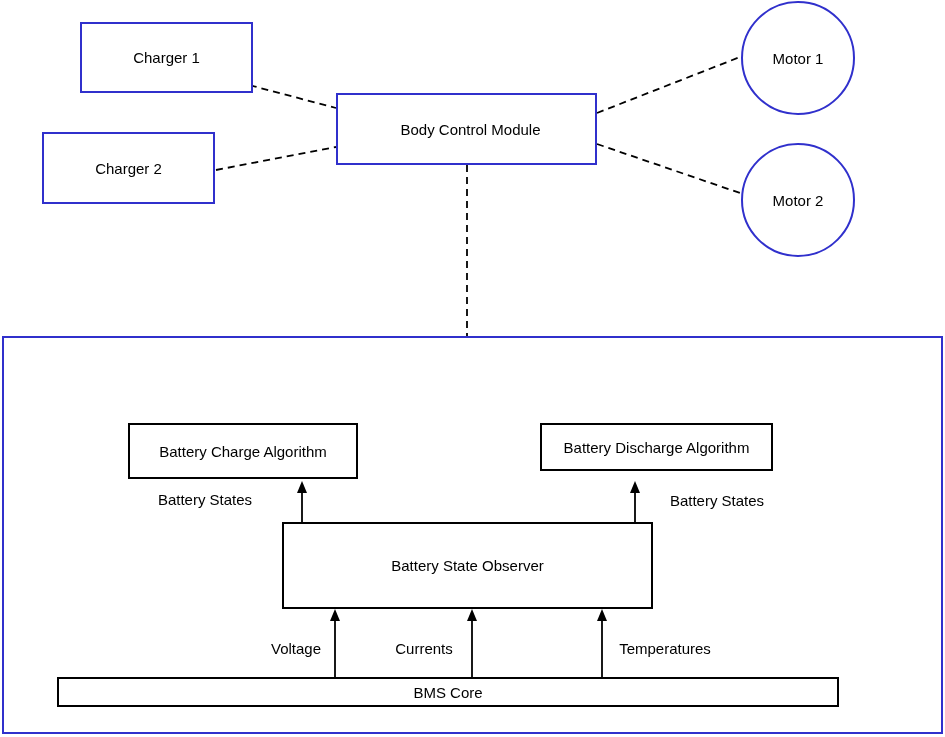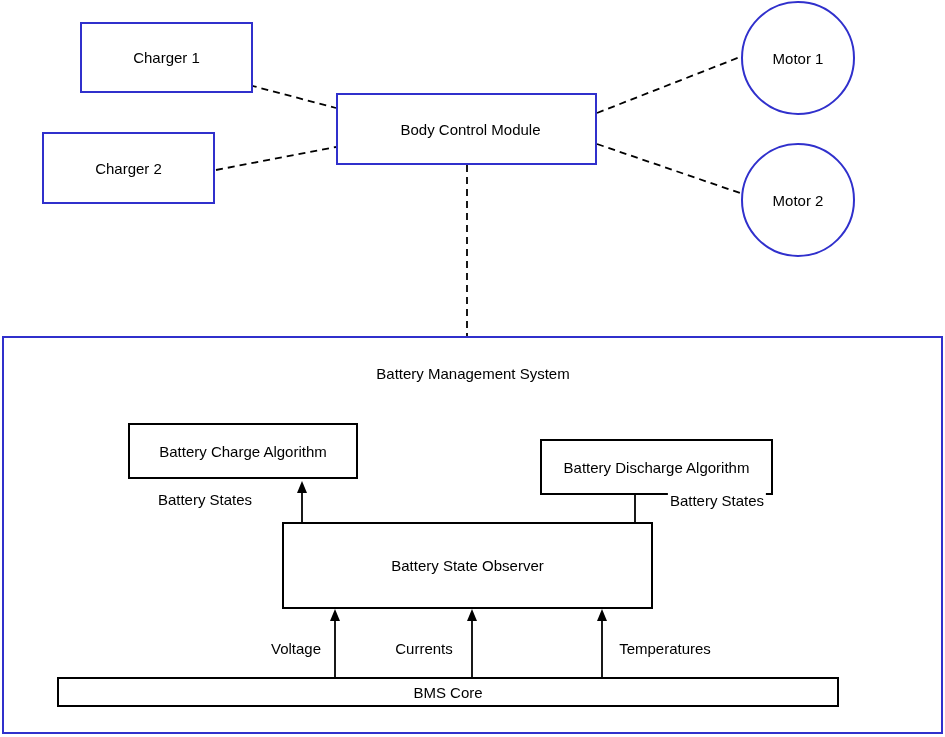--- a/index.html
+++ b/index.html
@@ -88,21 +88,20 @@
 
     <line x1="335" y1="677" x2="335" y2="619" stroke="#000" stroke-width="1.8"></line>
     <polygon points="330,621 335,609 340,621" fill="#000"></polygon>
     <line x1="472" y1="677" x2="472" y2="619" stroke="#000" stroke-width="1.8"></line>
     <polygon points="467,621 472,609 477,621" fill="#000"></polygon>
     <line x1="602" y1="677" x2="602" y2="619" stroke="#000" stroke-width="1.8"></line>
     <polygon points="597,621 602,609 607,621" fill="#000"></polygon>
   </svg>
 
   <div class="container-box" style="left:2px; top:336px; width:941px; height:398px;"></div>
-  <div class="container-title" style="left:473px; top:373px;">Battery Management System</div>
 
   <div class="node blue-rect" style="left:42px; top:22px; width:173px; height:71px;margin-left:38px;">
     <span>Charger 1</span>
   </div>
 
   <div class="node blue-rect" style="left:42px; top:132px; width:173px; height:72px;">
     <span>Charger 2</span>
   </div>
 
   <div class="node blue-rect" style="left:336px; top:93px; width:261px; height:72px;padding-left:8px;">
@@ -114,21 +113,21 @@
   </div>
 
   <div class="node blue-circle" style="left:741px; top:143px; width:114px; height:114px;">
     <span>Motor 2</span>
   </div>
 
   <div class="node black-rect" style="left:128px; top:423px; width:230px; height:56px;">
     <span>Battery Charge Algorithm</span>
   </div>
 
-  <div class="node black-rect" style="left:540px; top:439px; width:233px; height:56px;">
+  <div class="node black-rect" style="left:540px; top:423px; width:233px; height:48px;">
     <span>Battery Discharge Algorithm</span>
   </div>
 
   <div class="node black-rect" style="left:282px; top:522px; width:371px; height:87px;">
     <span>Battery State Observer</span>
   </div>
 
   <div class="node black-rect" style="left:57px; top:677px; width:782px; height:30px;">
     <span>BMS Core</span>
   </div>

